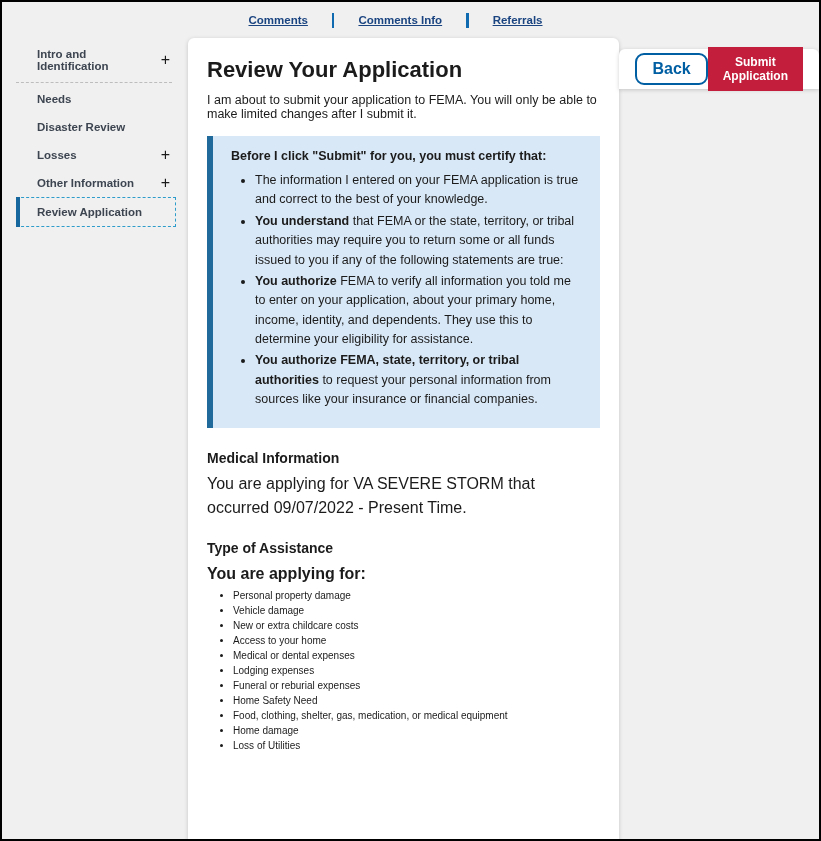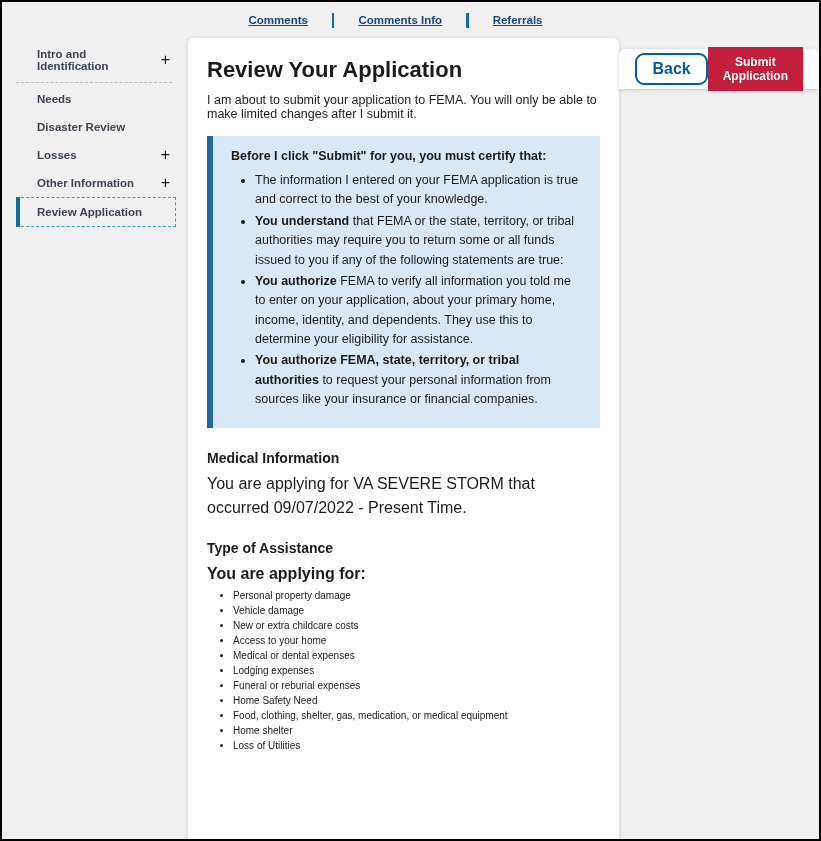--- a/index.html
+++ b/index.html
@@ -194,21 +194,21 @@
           <li>Medical or dental expenses</li>
 
           <li>Lodging expenses</li>
 
           <li>Funeral or reburial expenses</li>
 
           <li>Home Safety Need</li>
 
           <li>Food, clothing, shelter, gas, medication, or medical equipment</li>
 
-          <li>Home shelter</li>
+          <li>Home damage</li>
 
           <li>Loss of Utilities</li>
         </ul>
 
     </main>
 
     <div class="footer-card">
       <button class="back-btn">Back</button>
       <button class="submit-btn">Submit Application</button>
     </div>

